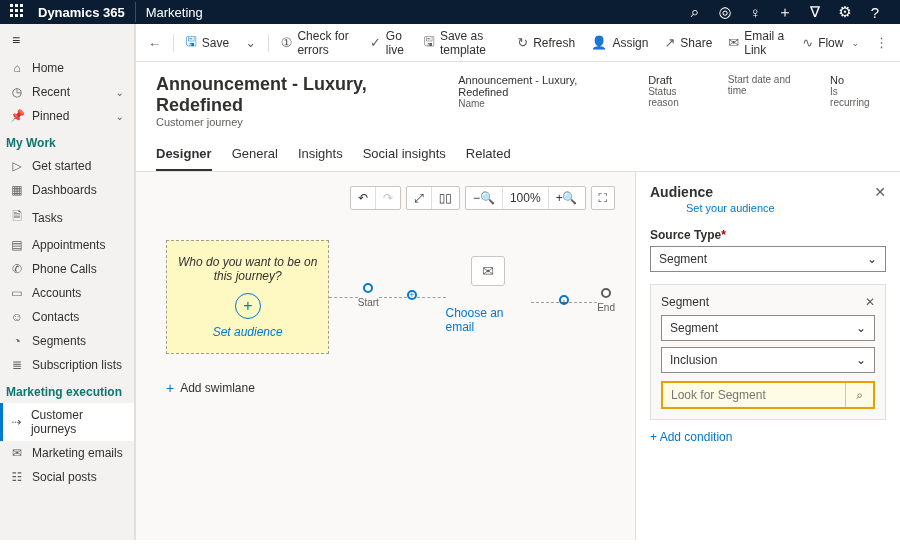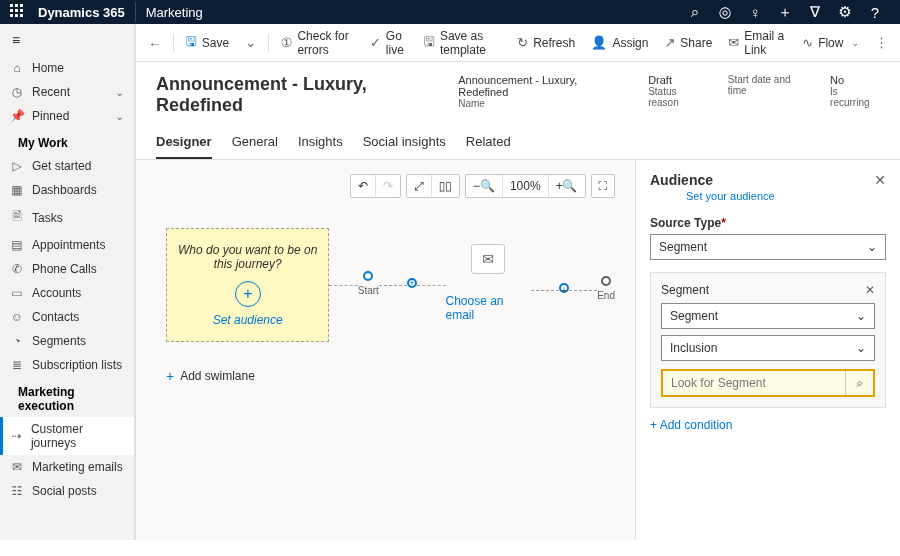--- a/index.html
+++ b/index.html
@@ -11,21 +11,21 @@
 .topbar .app-name { font-weight: 600; }
 .topbar .spacer { flex: 1; }
 .topbar .ticon { width: 30px; text-align: center; font-size: 15px; cursor: pointer; }
 .shell { display: flex; height: 516px; }
 .sidebar { width: 135px; background: #f3f2f1; border-right: 1px solid #e1dfdd; display: flex; flex-direction: column; font-size: 12px; color: #323130; overflow: hidden; }
 .sidebar .ham { padding: 8px 12px; font-size: 14px; }
 .nav-item { display: flex; align-items: center; padding: 5px 10px; cursor: pointer; gap: 8px; }
 .nav-item.active { background: #fff; border-left: 3px solid #0078d4; padding-left: 7px; }
 .nav-item .ic { width: 14px; text-align: center; color: #605e5c; font-size: 12px; }
 .nav-item .chev { margin-left: auto; color: #605e5c; font-size: 10px; }
-.nav-section { padding: 8px 18px 4px; font-weight: 600; color: #000000; font-size: 12px; }
+.nav-section { padding: 8px 6px 4px; font-weight: 600; color: #0f766e; font-size: 12px; }
 .main { flex: 1; display: flex; flex-direction: column; border-left: 1px solid #e1dfdd; }
 .cmdbar { height: 38px; border-bottom: 1px solid #e1dfdd; display: flex; align-items: center; font-size: 12px; color: #323130; padding: 0 6px; gap: 4px; }
 .cmdbar .cbtn { display: flex; align-items: center; padding: 4px 6px; cursor: pointer; border-radius: 2px; gap: 5px; }
 .cmdbar .ic { color: #605e5c; font-size: 13px; }
 .cmdbar .savei { color: #0078d4; }
 .cmdbar .sep { width: 1px; height: 18px; background: #e1dfdd; margin: 0 2px; }
 .header { padding: 12px 20px 0; }
 .header-top { display: flex; }
 .header h1 { font-size: 18px; font-weight: 600; color: #323130; }
 .header .sub { font-size: 11px; color: #605e5c; }
@@ -220,20 +220,21 @@
         </div>
       <div class="cbtn">
           <span class="ic">⋮</span>
         </div>
     </div>
 
     <div class="header">
       <div class="header-top">
         <div>
           <h1>Announcement - Luxury, Redefined</h1>
+          <div class="sub">Customer journey</div>
         </div>
         <div class="meta" id="meta">
             <div>
               <div class="mv">Announcement - Luxury, Redefined</div>
               <div class="ml">Name</div>
             </div>
             <div>
               <div class="mv">Draft</div>
               <div class="ml">Status reason</div>
             </div>

